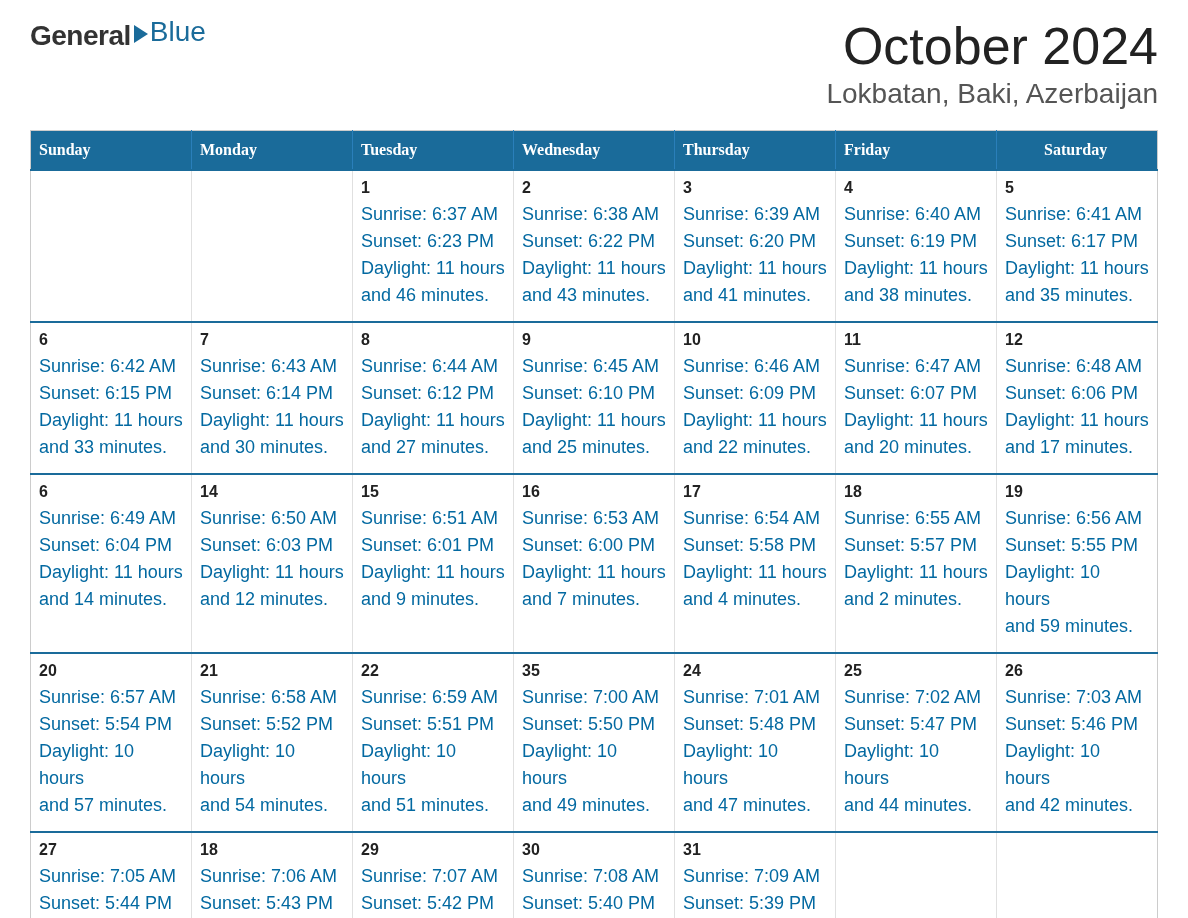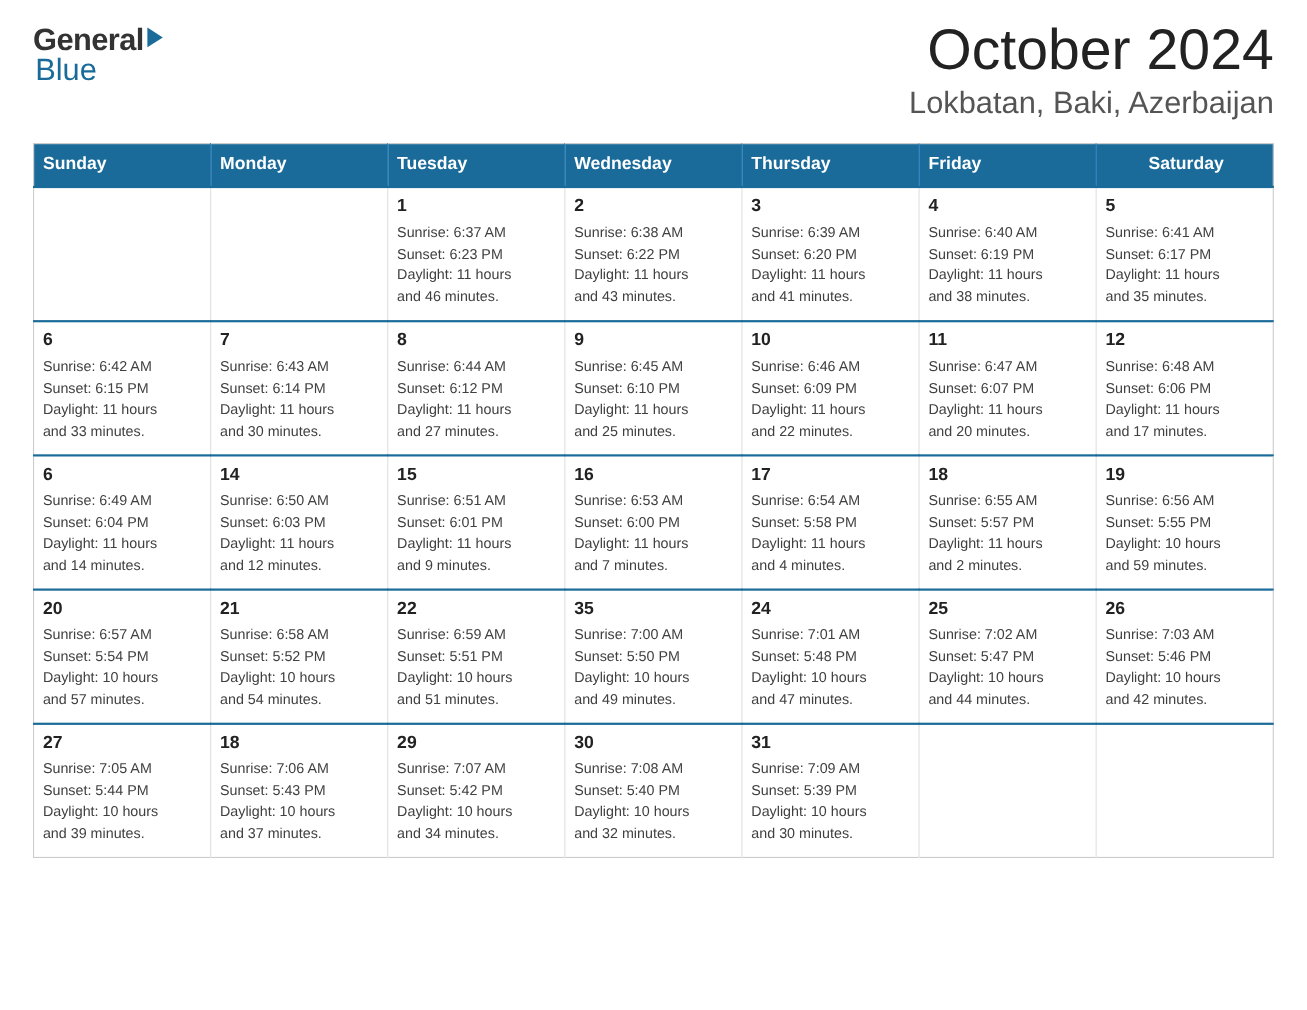--- a/index.html
+++ b/index.html
@@ -11,21 +11,21 @@
       min-height: 918px;
     }
     .header-section {
       display: flex;
       justify-content: space-between;
       align-items: flex-start;
       margin-bottom: 20px;
     }
     .logo {
       display: flex;
-      flex-direction: column;
+      flex-direction: row;
       align-items: flex-start;
     }
     .logo-top {
       display: flex;
       align-items: center;
     }
     .logo-general {
       font-size: 28px;
       font-weight: bold;
       color: #333;
@@ -61,20 +61,21 @@
       color: #555;
       margin-top: 6px;
     }
     .calendar {
       width: 100%;
       border-collapse: collapse;
       border: 1px solid #ccc;
     }
     .calendar thead tr {
       background-color: #1a6b9a;
+      font-family: Liberation Serif, serif;
     }
     .calendar thead th {
       color: #fff;
       font-size: 16px;
       font-weight: bold;
       padding: 10px 8px;
       text-align: left;
       border-right: 1px solid #2a7fba;
       width: calc(100% / 7);
     }
@@ -95,22 +96,22 @@
     .calendar tbody td:last-child {
       border-right: none;
     }
     .day-number {
       font-size: 16px;
       font-weight: bold;
       color: #222;
       margin-bottom: 4px;
     }
     .day-info {
-      font-size: 13px;
-      color: #404040;
+      font-size: 18px;
+      color: #0369a1;
       line-height: 1.5;
     }
     .empty-cell {
       background: #fff;
     }
   </style>
 </head>
 <body>
 
 <div class="header-section">

